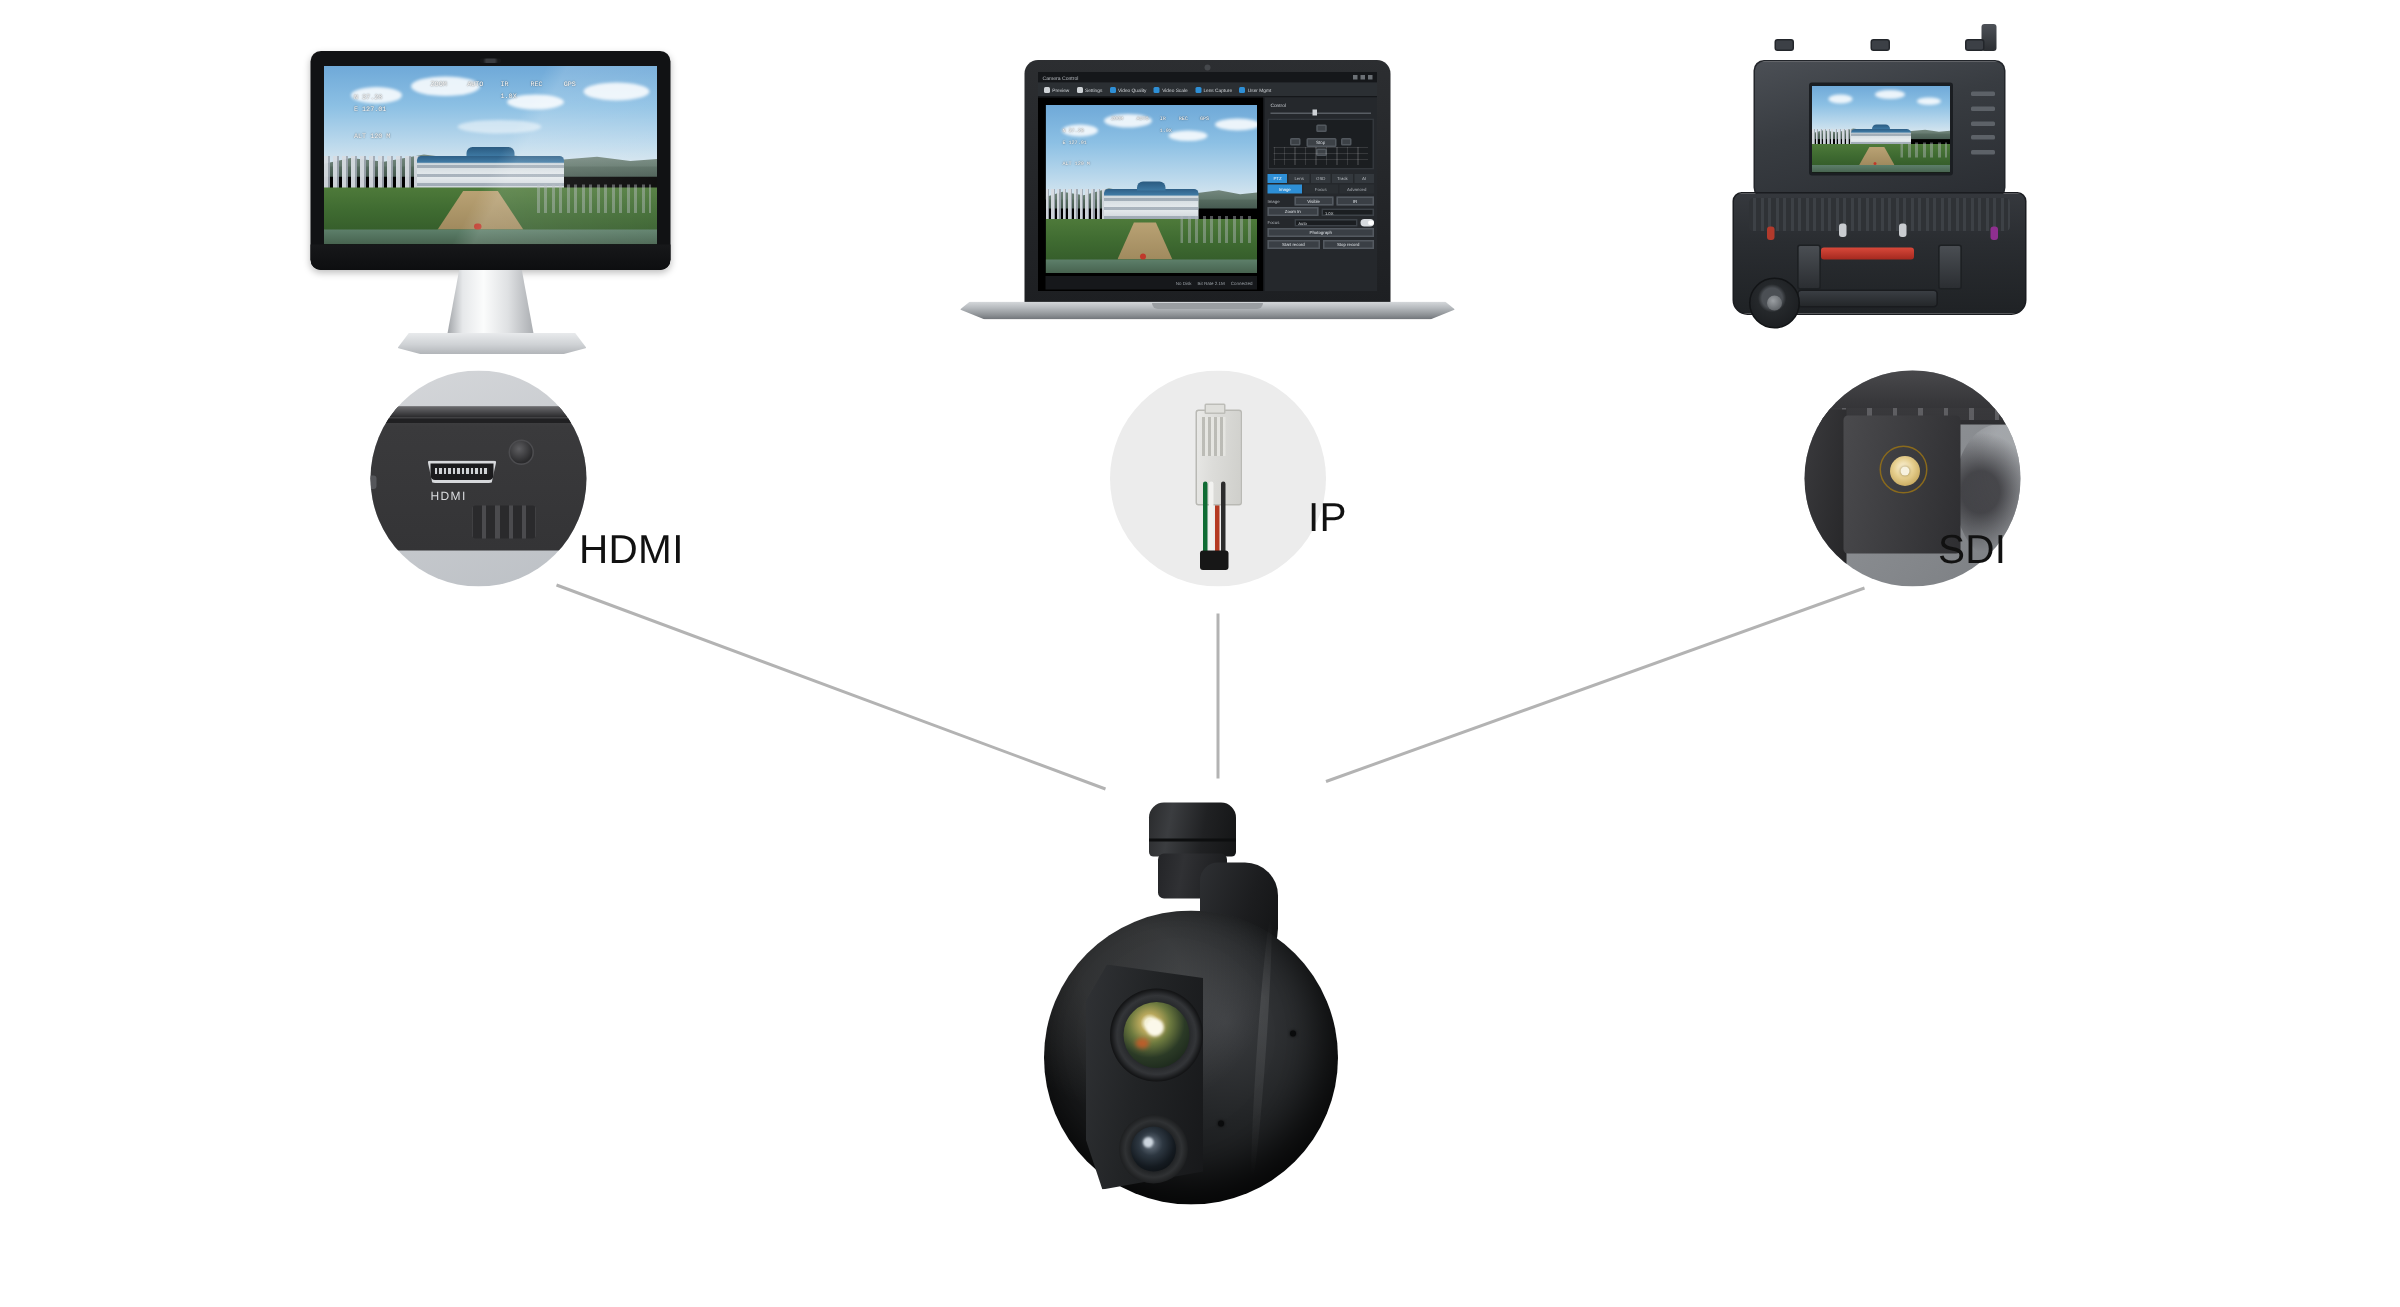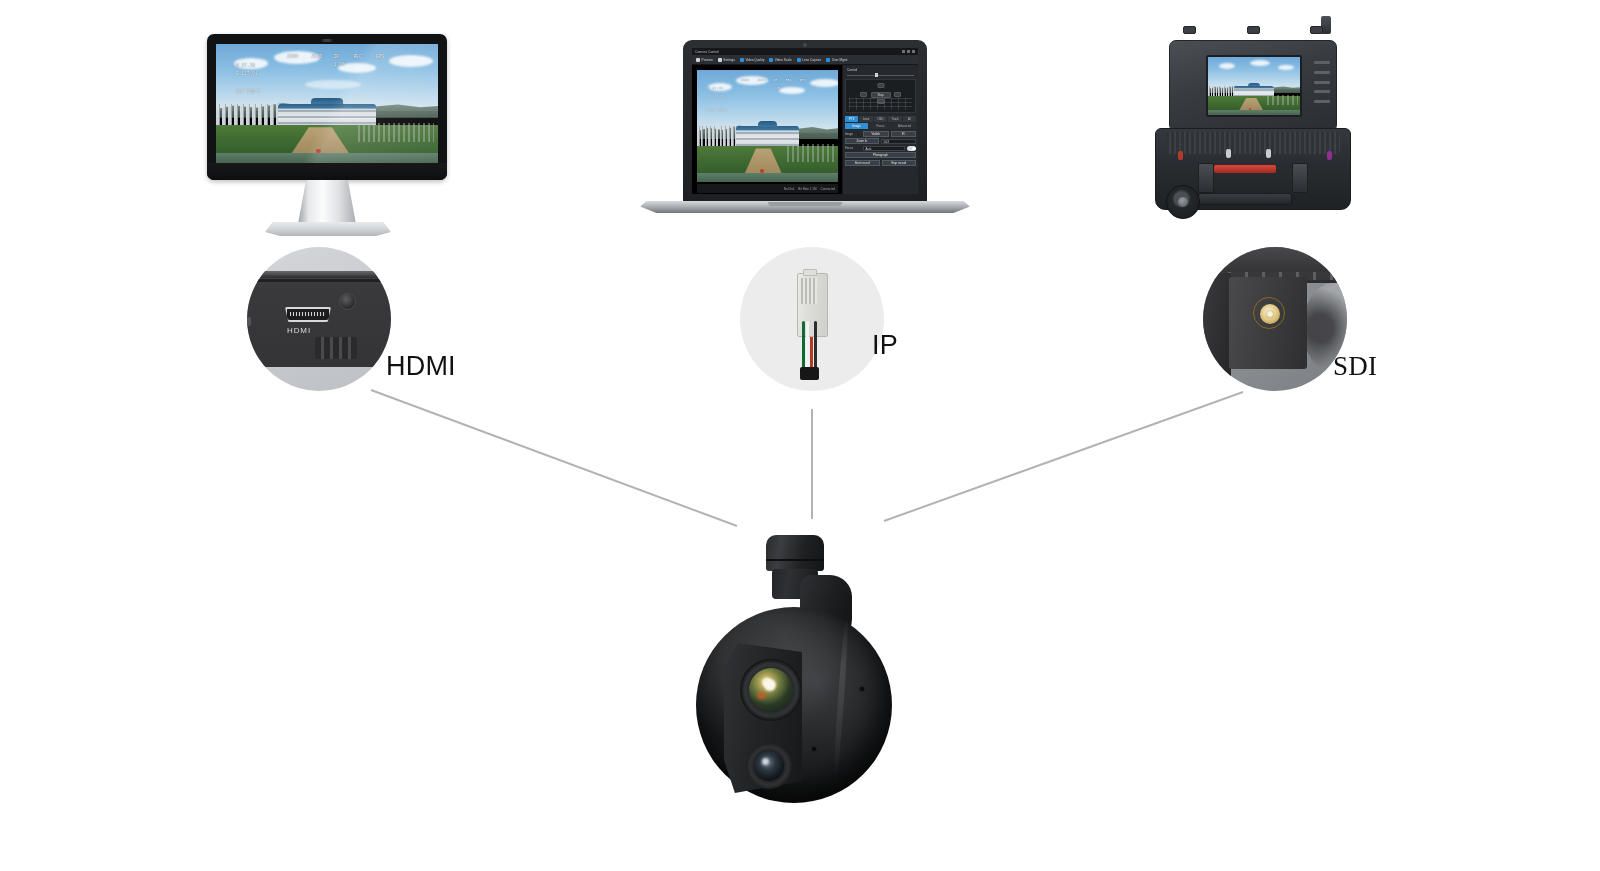--- a/index.html
+++ b/index.html
@@ -804,21 +804,21 @@
   <div class="port-label" style="left:872px; top:330px;">IP</div>
 
   <div class="callout" style="left:1203px; top:247px;">
     <div class="sdi-bg"></div>
     <div class="sdi-cable"></div>
     <div class="sdi-topplate"></div>
     <div class="sdi-leftcol"></div>
     <div class="sdi-block"></div>
     <div class="sdi-conn"></div>
   </div>
-  <div class="port-label" style="left:1333px; top:351px;font-family:Liberation Serif, serif;">SDI</div>
+  <div class="port-label" style="left:1292px; top:351px;">SDI</div>
 
   <div class="cam-wrap" style="left:688px; top:535px; width:220px; height:290px;">
     <div class="cam-mount-top"></div>
     <div class="cam-mount-neck"></div>
     <div class="cam-yoke"></div>
     <div class="cam-ball"></div>
     <div class="cam-ball-seam"></div>
     <div class="cam-faceplate"></div>
     <div class="lens-main">
       <div class="lens-main-glass"></div>

